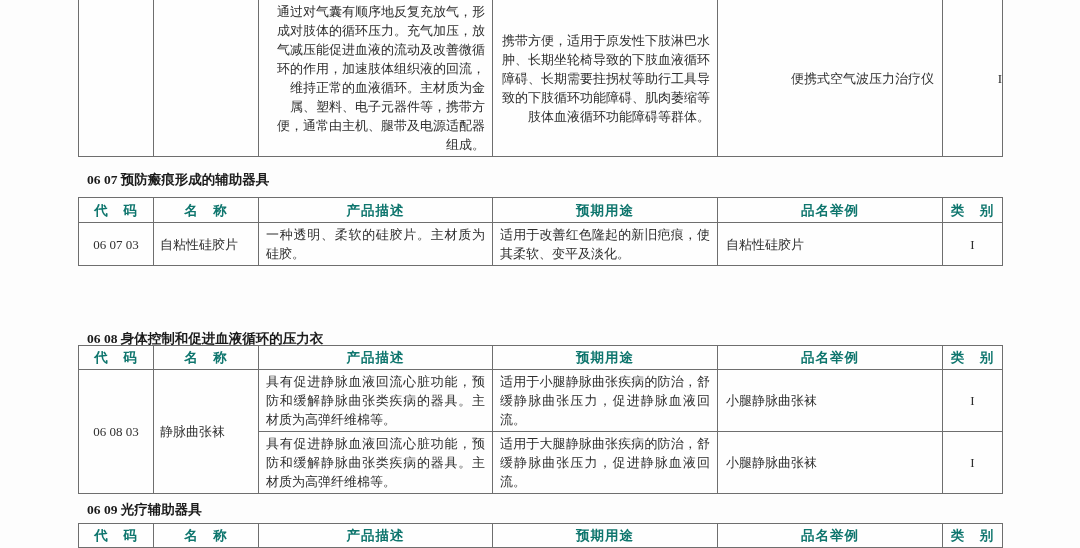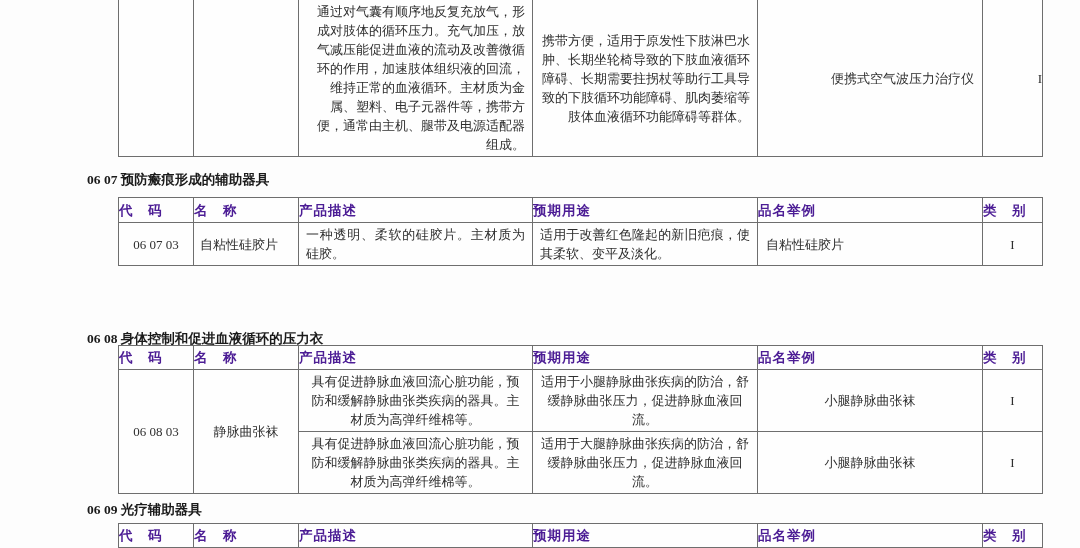--- a/index.html
+++ b/index.html
@@ -17,26 +17,26 @@
     border-collapse: collapse; table-layout: fixed;
     background: #fefefe;
   }
   table.grid td, table.grid th {
     border: 1px solid #6e6e6e;
     font-size: 13px; line-height: 19px;
     vertical-align: middle; overflow: hidden;
     font-weight: normal;
   }
   table.grid th {
-    font-weight: bold; text-align: left;
-    font-size: 13.5px; color: #4c1d95;
+    font-weight: bold; text-align: center;
+    font-size: 13.5px; color: #0f766e;
     letter-spacing: 1px;
   }
   
-  table.grid { border: 1.5px solid #4d4d4d; margin-left: 40px; }
+  table.grid { border: 1.5px solid #4d4d4d; }
 
   .c-code { text-align: center; white-space: nowrap; }
   .c-name { text-align: left; padding: 2px 6px; }
   .c-desc, .c-usage { text-align: justify; padding: 2px 7px; }
   .c-ex   { text-align: left; padding: 2px 8px; }
   .c-cat  { text-align: center; }
 
   
   #t-top { top: 0; border-top: none; }
   #t-top td { height: 152px; text-align: right; }
@@ -51,21 +51,21 @@
   #h-0608 { top: 330px; }
   #h-0609 { top: 501px; }
 
   #t-0607 { top: 197px; }
   #t-0607 tr.hdr th { height: 25px; }
   #t-0607 tr.r1 td { height: 42px; }
   #t-0607 tr.r2 td { height: 45px; }
 
   #t-0608 { top: 345px; }
   #t-0608 tr.hdr th { height: 24px; }
-  #t-0608 tr.sr td { height: 58px; text-align: center; }
+  #t-0608 tr.sr td { height: 58px; }
 
   #t-0609 { top: 523px; }
   #t-0609 tr.hdr th { height: 24px; }
 </style>
 </head>
 <body>
 
 <div class="page">
 
   <table class="grid" id="t-top">

